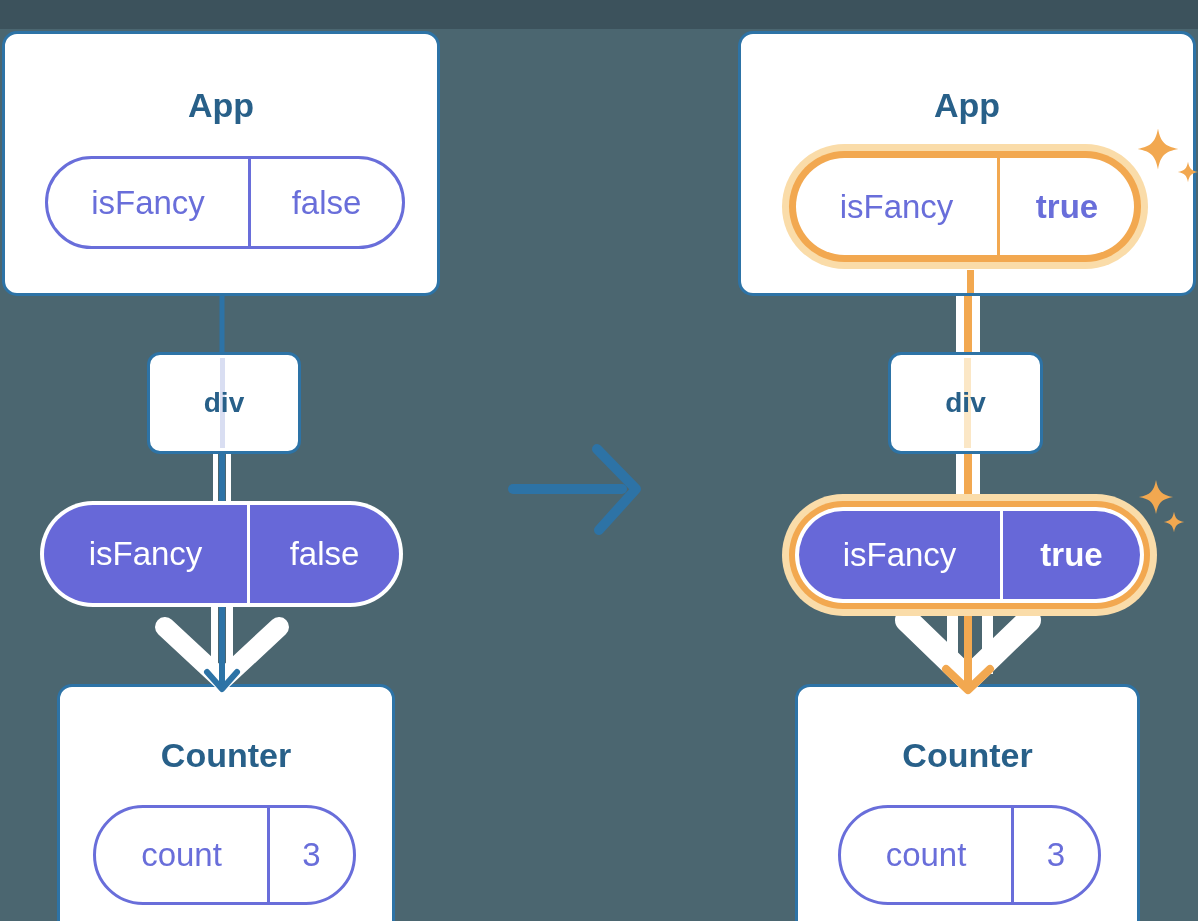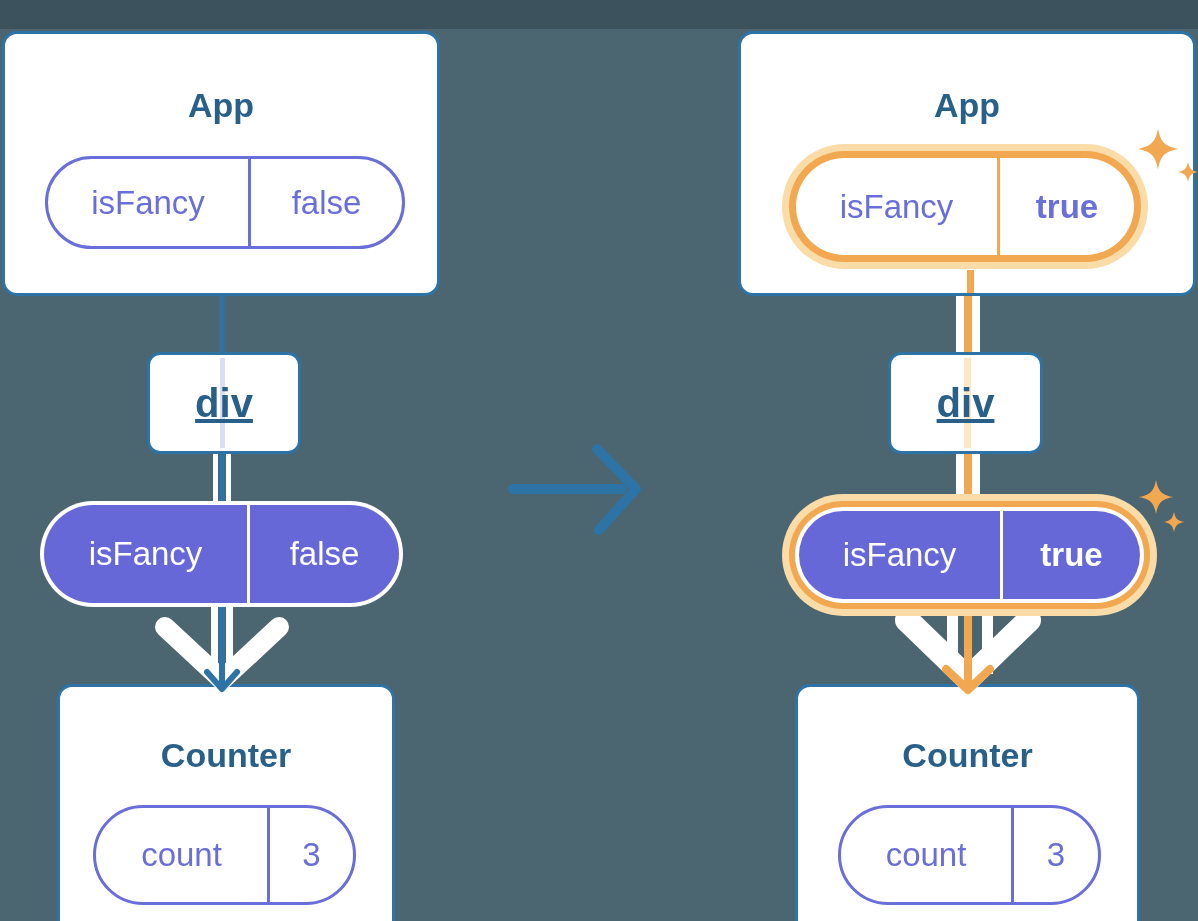--- a/index.html
+++ b/index.html
@@ -11,21 +11,21 @@
   .card {
     position:absolute; background:var(--card); border:3px solid var(--card_border);
     border-radius:15px; z-index:1;
   }
   .card-title {
     position:absolute; left:0; right:0; text-align:center;
     font-size:34px; font-weight:600; color:var(--title_text); line-height:48px; z-index:2;
   }
   .div-label {
     position:absolute; inset:0; display:flex; align-items:center; justify-content:center;
-    font-size:40px; font-weight:600; color:var(--title_text); z-index:2;text-decoration:underline;
+    font-size:28px; font-weight:600; color:var(--title_text); z-index:2;
   }
   .inner-line { position:absolute; z-index:1; }
   
   .pill-row { display:flex; height:100%; width:100%; }
   .cell {
     display:flex; align-items:center; justify-content:center;
     font-size:33px; color:var(--purple_stroke);
   }
   .plain-pill {
     position:absolute; background:var(--card); border:3px solid var(--purple_stroke);

